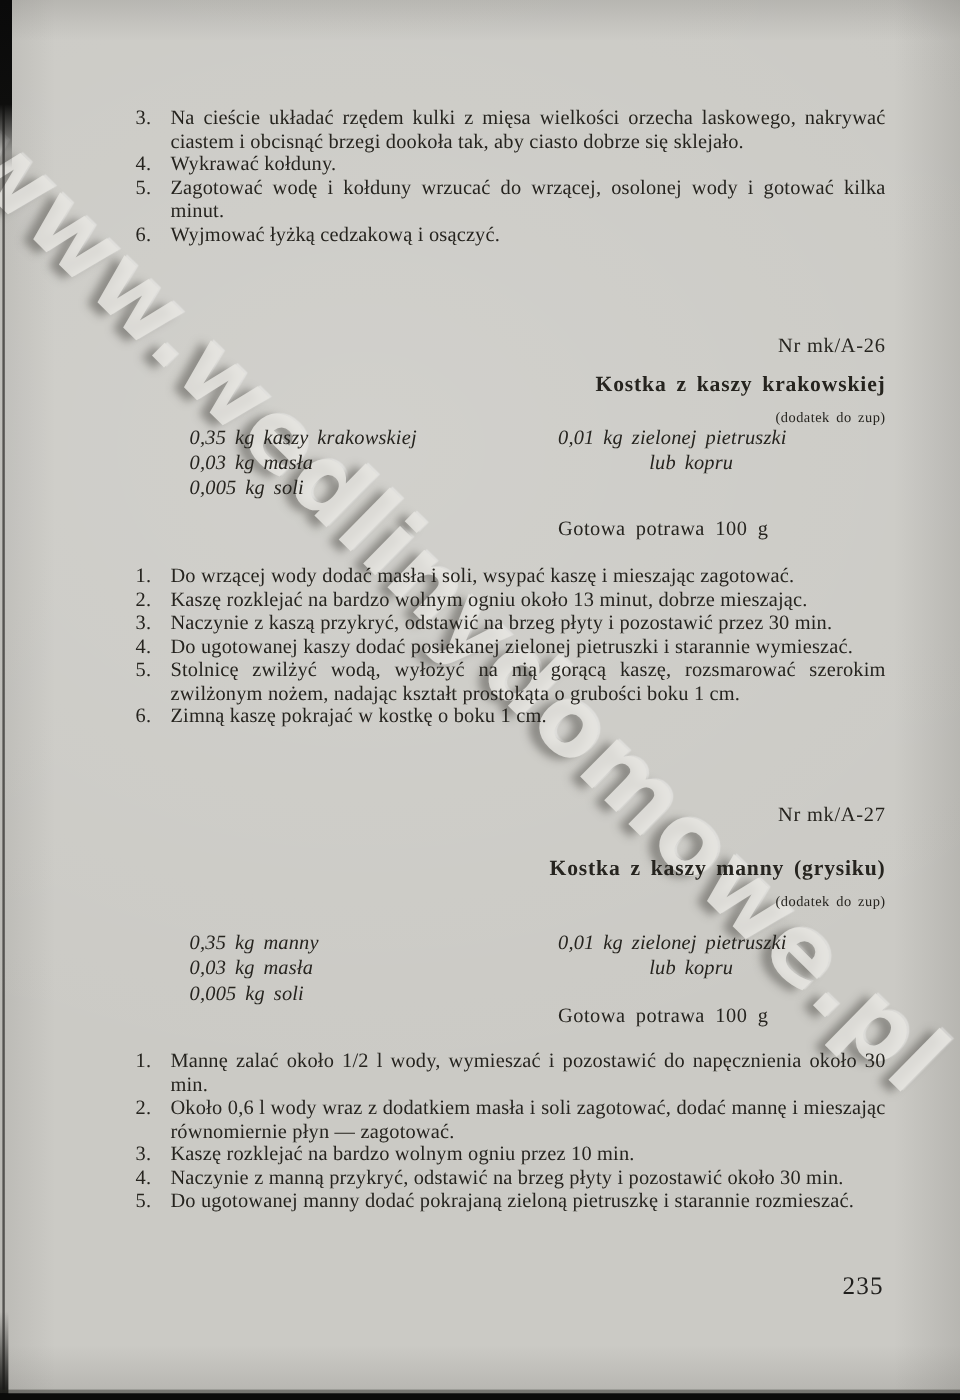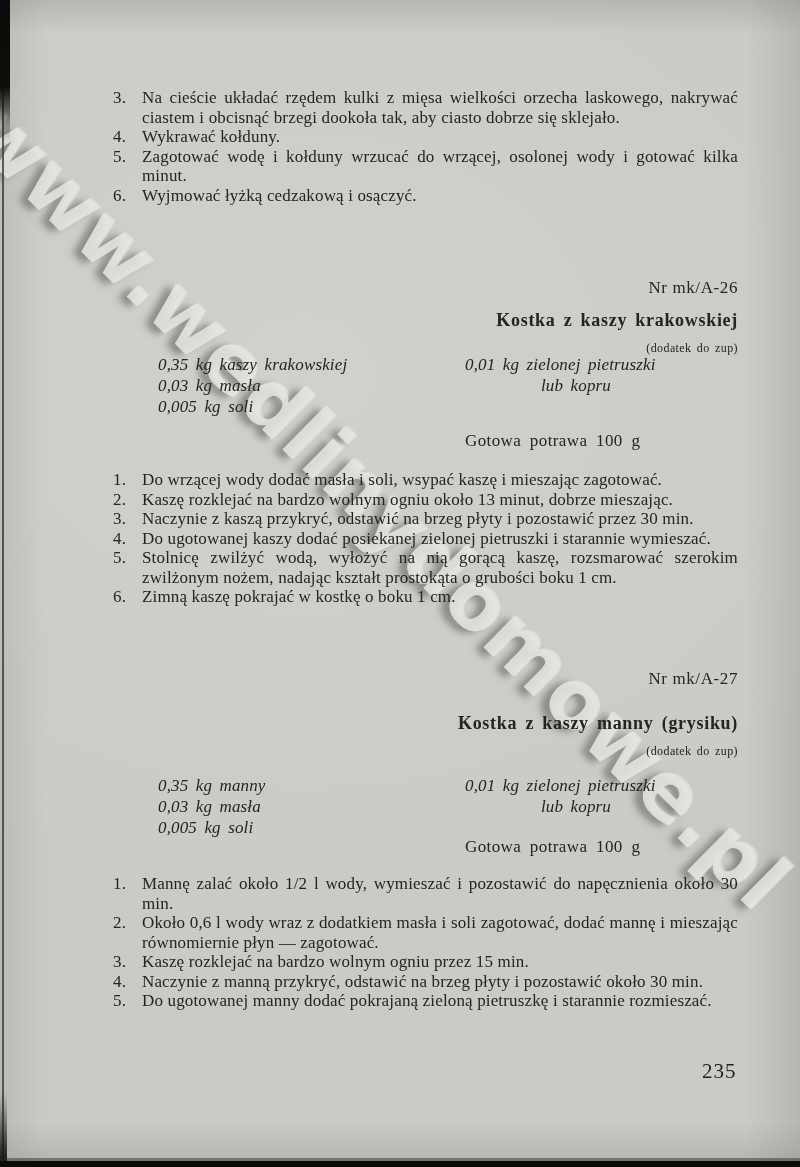--- a/index.html
+++ b/index.html
@@ -145,21 +145,21 @@
       <div class="step">
         <span class="step-num">1.</span>
         <span class="step-text">Mannę zalać około 1/2 l wody, wymieszać i pozostawić do napęcznienia około 30 min.</span>
       </div>
       <div class="step">
         <span class="step-num">2.</span>
         <span class="step-text">Około 0,6 l wody wraz z dodatkiem masła i soli zagotować, dodać mannę i mieszając równomiernie płyn — zagotować.</span>
       </div>
       <div class="step">
         <span class="step-num">3.</span>
-        <span class="step-text">Kaszę rozklejać na bardzo wolnym ogniu przez 15 min.</span>
+        <span class="step-text">Kaszę rozklejać na bardzo wolnym ogniu przez 10 min.</span>
       </div>
       <div class="step">
         <span class="step-num">4.</span>
         <span class="step-text">Naczynie z manną przykryć, odstawić na brzeg płyty i pozostawić około 30 min.</span>
       </div>
       <div class="step">
         <span class="step-num">5.</span>
         <span class="step-text">Do ugotowanej manny dodać pokrajaną zieloną pietruszkę i starannie roz­mieszać.</span>
       </div>
     </div>

